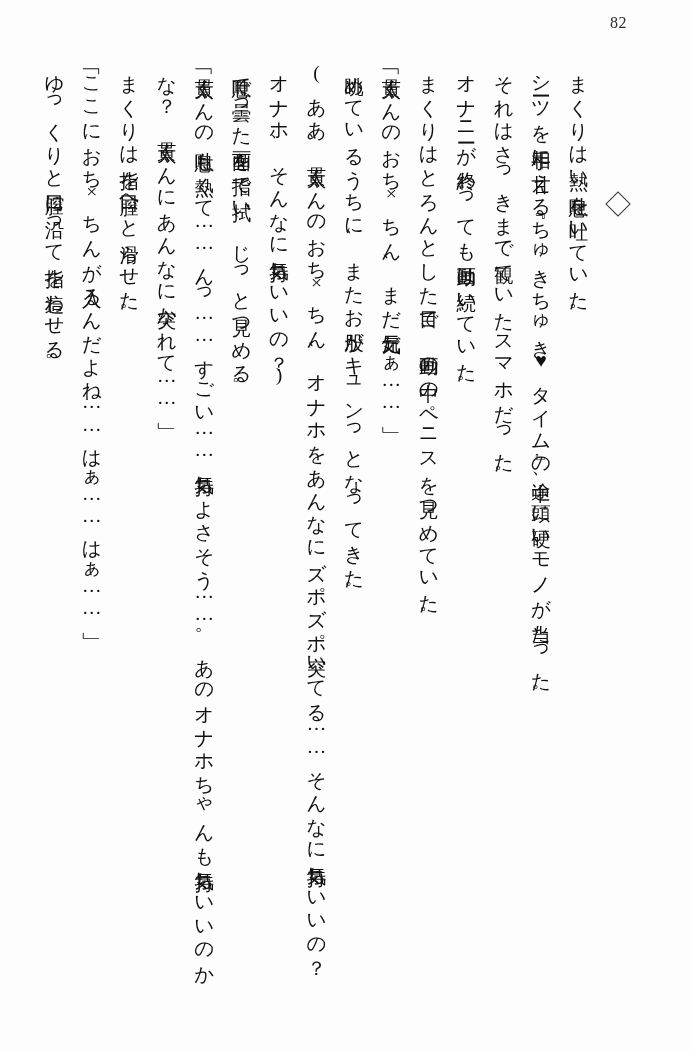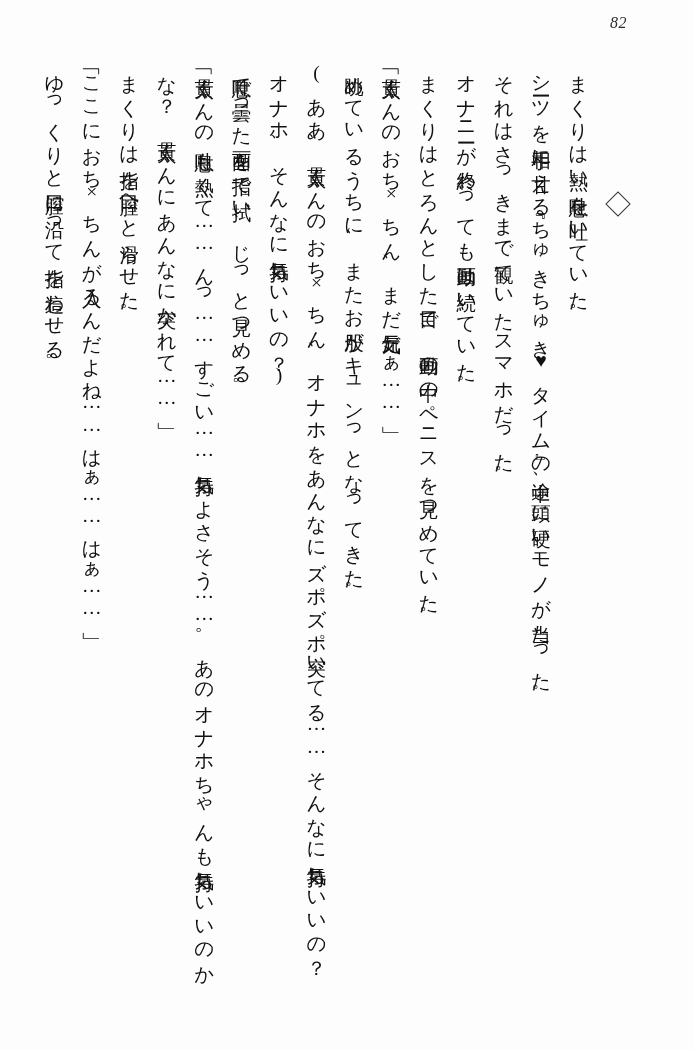--- a/index.html
+++ b/index.html
@@ -20,21 +20,20 @@
     position: absolute;
     inset: 0;
     background: #fdfdfd;
   }
 
   
   .page-number {
     position: absolute;
     top: 14px;
     right: 66px;
-    font-style: italic;
     font-size: 16px;
     color: #2b2b2b;
     letter-spacing: 0.5px;
   }
 
   
   .diamond-marker {
     position: absolute;
     top: 195px;
     right: 66px;

